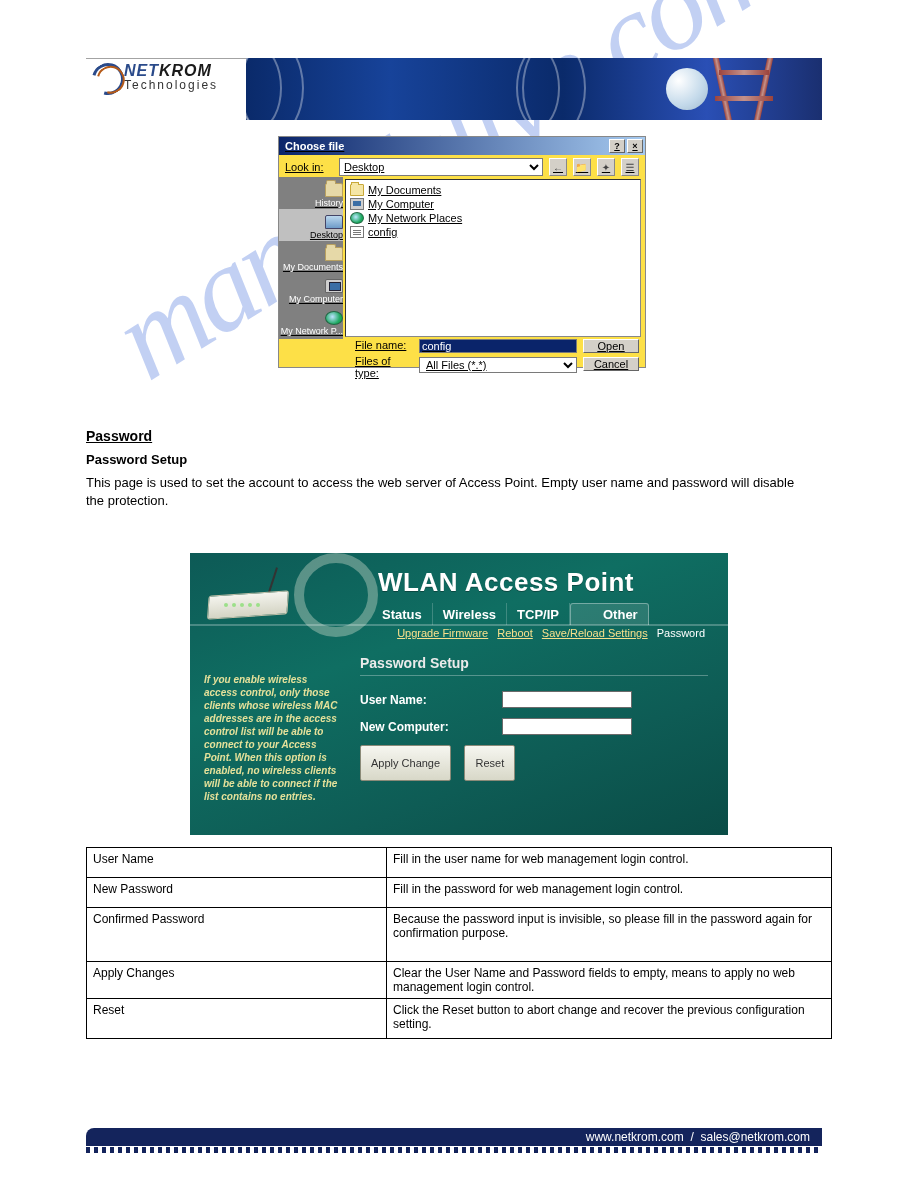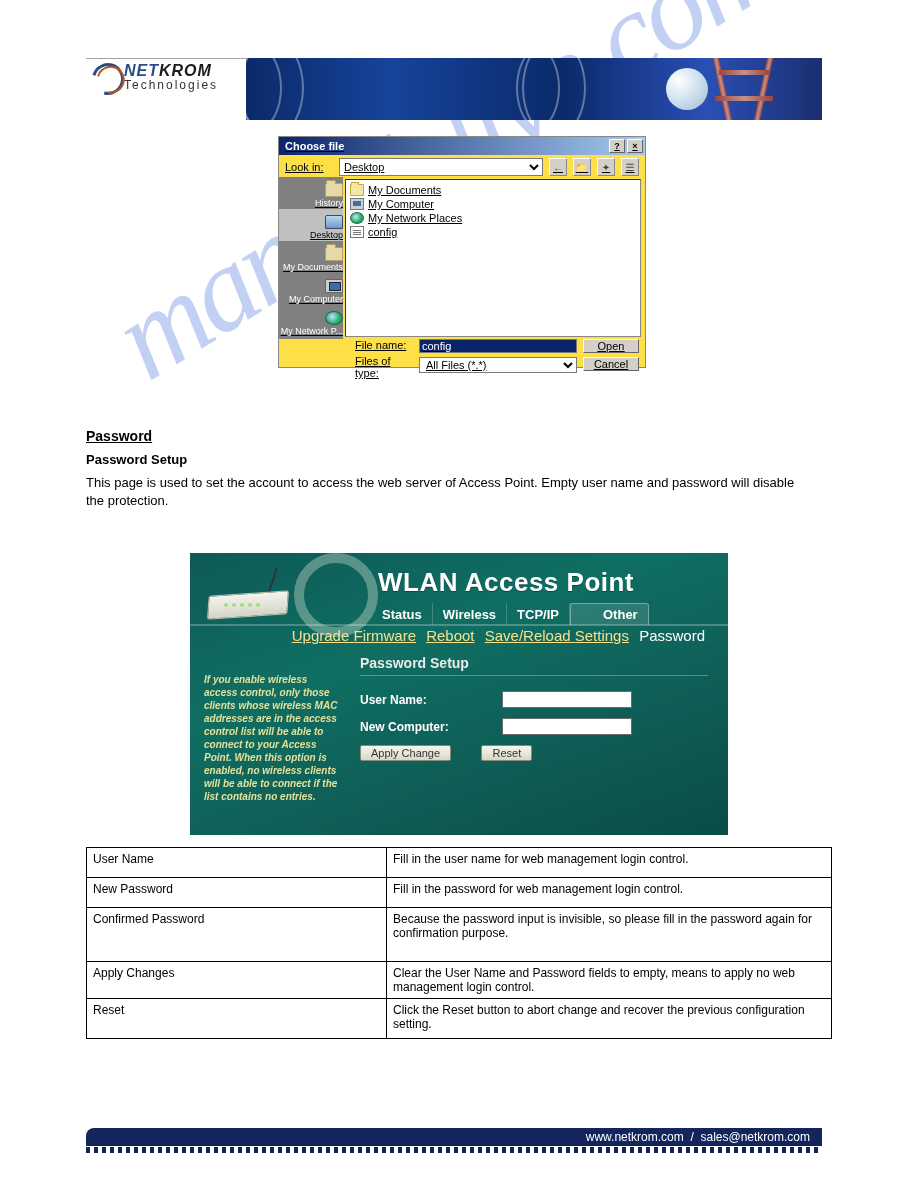--- a/index.html
+++ b/index.html
@@ -84,30 +84,30 @@
   .router .ant{position:absolute;width:2px;height:26px;background:#333;left:70px;top:4px;transform:rotate(18deg);}
   .router .led{position:absolute;width:4px;height:4px;background:#9ce08a;border-radius:50%;top:40px;}
   .router .l1{left:22px;} .router .l2{left:30px;} .router .l3{left:38px;} .router .l4{left:46px;} .router .l5{left:54px;}
   .wlan .gear { position:absolute; left:86px; top:-18px; width:120px; height:120px; opacity:.35;}
   .wlan .gear::before{content:"";position:absolute;inset:18px;border:10px solid #eaeedd;border-radius:50%;}
   .wlan .title { position:absolute; left:188px; top:14px; font-size:26px; font-weight:bold; letter-spacing:.5px; color:#fff; text-shadow: 0 1px 0 rgba(0,0,0,.3); font-family: "Trebuchet MS", Arial, sans-serif;}
   .wlan .tabs { position:absolute; left:182px; top:50px; height:22px; display:flex; }
   .wlan .tabline { position:absolute; left:0; right:0; top:71px; height:2px; background: rgba(255,255,255,0.25);}
   .wlan .tab { height:22px; padding:0 10px; font-size:13px; font-weight:bold; color:#fff; display:flex; align-items:center; border-right:1px solid rgba(255,255,255,.2); font-family:"Trebuchet MS", Arial;}
   .wlan .tab.active { background: rgba(255,255,255,.12); border:1px solid rgba(255,255,255,.35); border-bottom:none; border-radius:3px 3px 0 0;padding-left:32px;}
-  .wlan .subnav { position:absolute; right:20px; top:74px; font-size:15px; color:#f7e08c;}
+  .wlan .subnav { position:absolute; right:20px; top:74px; font-size:11px; color:#f7e08c;}
   .wlan .subnav a { color:#f7e08c; text-decoration:underline; margin:0 3px;}
   .wlan .subnav .sel { color:#fff; text-decoration:none;}
   .wlan .panel-title { position:absolute; left:170px; top:102px; font-size:14px; font-weight:bold; color:#eaeaea; border-bottom:1px solid rgba(255,255,255,.3); width:348px; padding-bottom:4px; font-family:"Trebuchet MS", Arial;}
   .wlan .form { position:absolute; left:170px; top:138px; width:360px; font-size:12px;}
   .wlan .form .row { display:flex; align-items:center; margin-bottom:10px; }
   .wlan .form .row label { width:142px; color:#fff; font-weight:bold;}
   .wlan .form .row input { width:130px; height:17px; border:1px solid #6a6a6a; background:#fff;}
   .wlan .form .btns { margin-top:4px; }
-  .wlan .form .btns button { height:16px; padding:0 10px; font-size:11px; background:linear-gradient(#f6f6f0,#d8d8c8); border:1px solid #8a8a78; color:#333; border-radius:2px; margin-right:27px;}
+  .wlan .form .btns button { height:36px; padding:0 10px; font-size:11px; background:linear-gradient(#f6f6f0,#d8d8c8); border:1px solid #8a8a78; color:#333; border-radius:2px; margin-right:10px;}
   .wlan .help { position:absolute; left:14px; top:120px; width:138px; font-size:10px; font-style:italic; color:#e5e19a; line-height:1.3;font-weight:bold;}
 
   
   table.spec { position:absolute; left:86px; top:847px; border-collapse:collapse; width:746px; font-size:12px;padding-left:44px; }
   table.spec td { border:1px solid #000; padding:4px 6px; vertical-align:top; }
   table.spec td.k { width:300px; }
   table.spec tr.h30 td{ height:30px;}
   table.spec tr.h54 td{ height:54px;}
   table.spec tr.h24 td{ height:18px;}
   table.spec tr.h40 td{ height:40px;}

